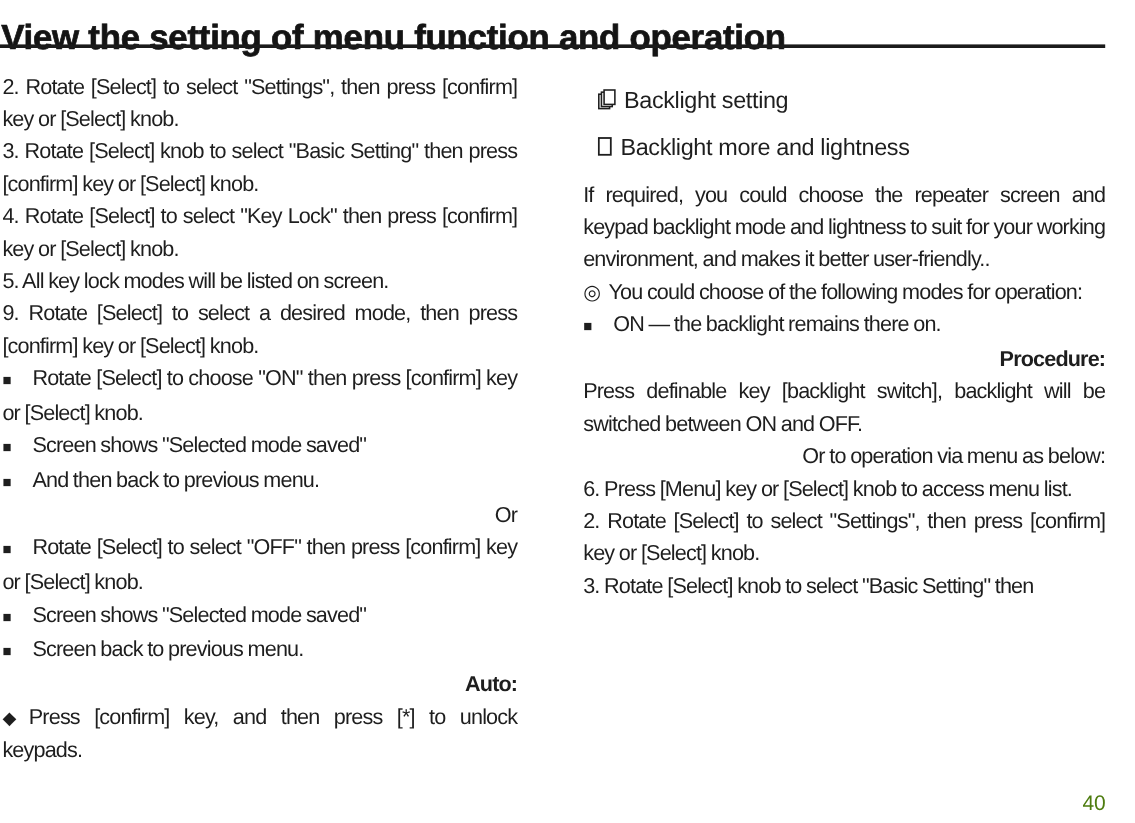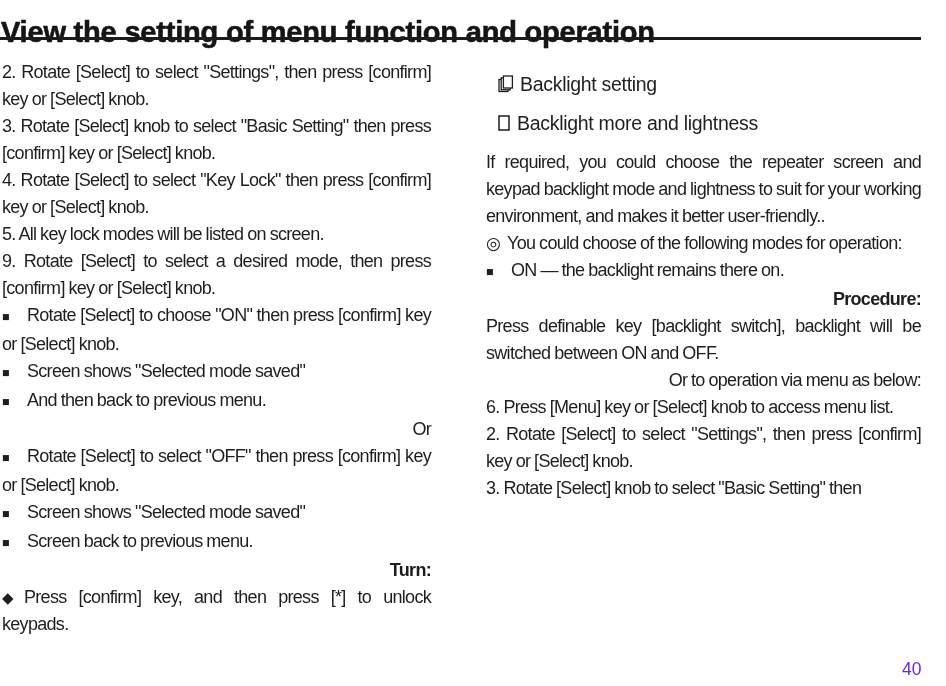--- a/index.html
+++ b/index.html
@@ -36,21 +36,21 @@
     margin:12px; font-size:19.5px; font-weight:normal; line-height:27px;
     letter-spacing:-0.3px; text-align:left;
   }
   .icon { margin-right:6px; vertical-align:-2px; }
   .b { display:inline-block; letter-spacing:0; }
   .sq  { width:25px; font-size:12.5px; }
   .dia { width:22px; font-size:15px; }
   .cir { width:21px; font-size:17px; }
   .page-number {
     position:absolute; left:902px; top:656px;
-    font-size:17.5px; line-height:27px; color:#6d28d9;
+    font-size:17.5px; line-height:27px; color:#4d7c0f;
   }
 </style>
 </head>
 <body>
 
 <h1 class="title">View the setting of menu function and operation</h1>
 <div class="rule"></div>
 
 <div class="col col-left">
   <p class="para">2. Rotate [Select] to select "Settings", then press [confirm] key or [Select] knob.</p>
@@ -62,21 +62,21 @@
   <p class="para"><span class="b sq">■</span><span>Rotate [Select] to choose "ON" then press [confirm] key or [Select] knob.</span></p>
   <p class="para"><span class="b sq">■</span><span>Screen shows "Selected mode saved"</span></p>
   <p class="para"><span class="b sq">■</span><span>And then back to previous menu.</span></p>
 
   <p class="para plain">Or</p>
 
   <p class="para"><span class="b sq">■</span><span>Rotate [Select] to select "OFF" then press [confirm] key or [Select] knob.</span></p>
   <p class="para"><span class="b sq">■</span><span>Screen shows "Selected mode saved"</span></p>
   <p class="para"><span class="b sq">■</span><span>Screen back to previous menu.</span></p>
 
-  <p class="para bold plain">Turn:</p>
+  <p class="para bold plain">Auto:</p>
   <p class="para"><span class="b dia">◆</span><span>Press [confirm] key, and then press [*] to unlock keypads.</span></p>
 </div>
 
 <div class="col col-right">
   <p class="h2"><svg class="icon" width="16" height="18" viewBox="0 0 16 18">
         <rect x="1" y="4.5" width="9" height="12" fill="#ffffff" stroke="#1e1e1e" stroke-width="1.3"></rect>
         <rect x="3.2" y="2.8" width="9" height="12" fill="#ffffff" stroke="#1e1e1e" stroke-width="1.3"></rect>
         <rect x="5.4" y="1" width="9" height="12" fill="#ffffff" stroke="#1e1e1e" stroke-width="1.3"></rect>
       </svg><span>Backlight setting</span></p>
 

